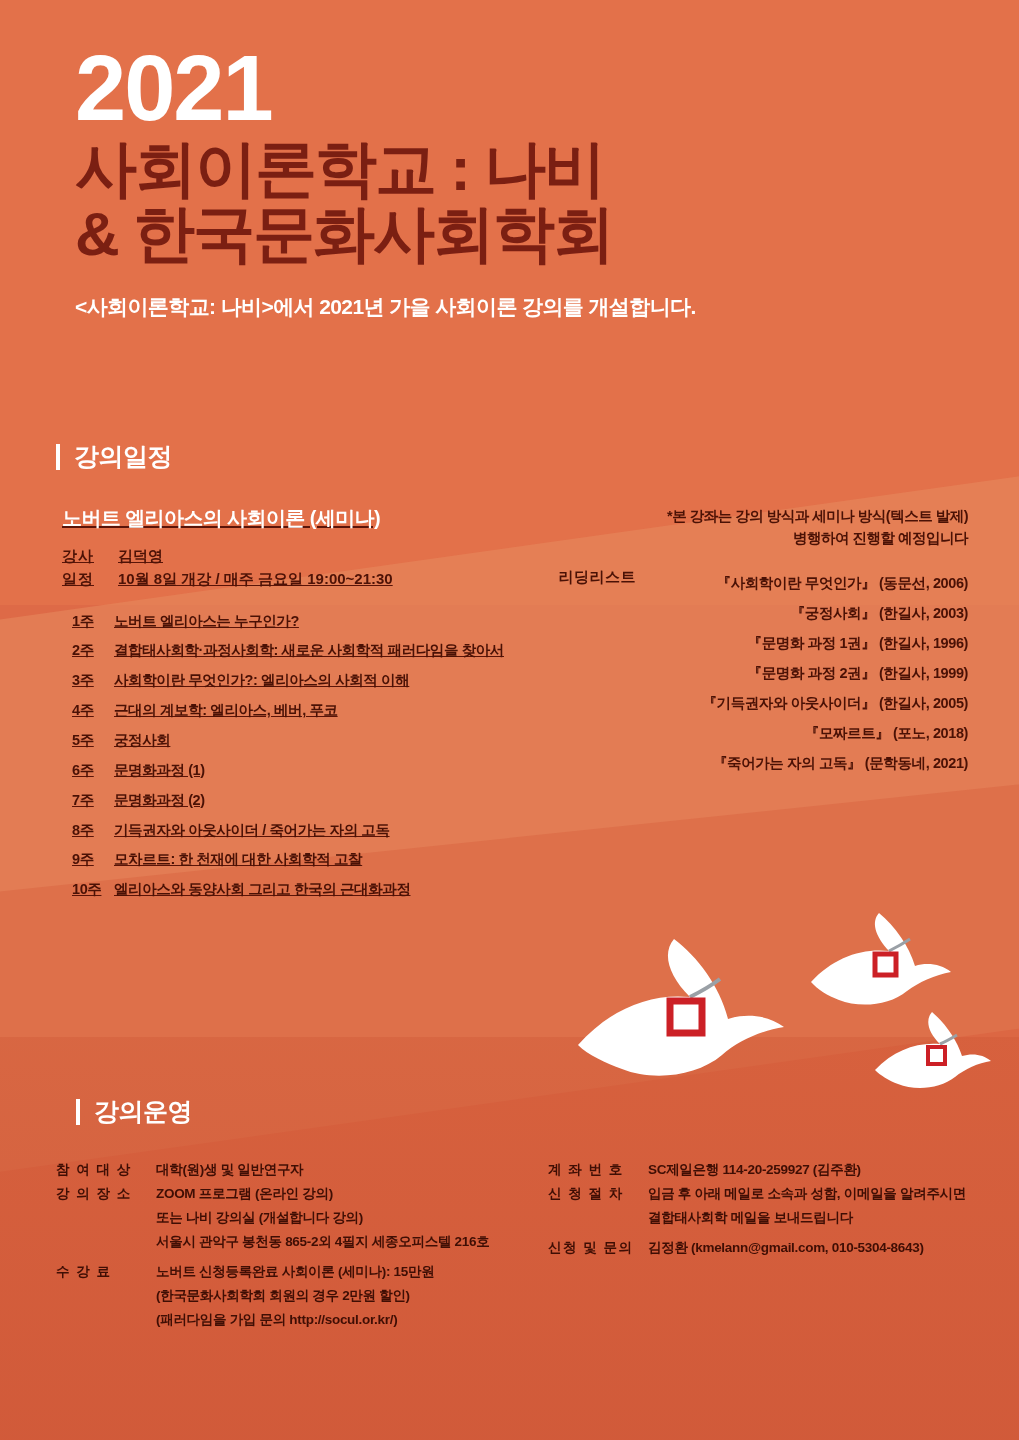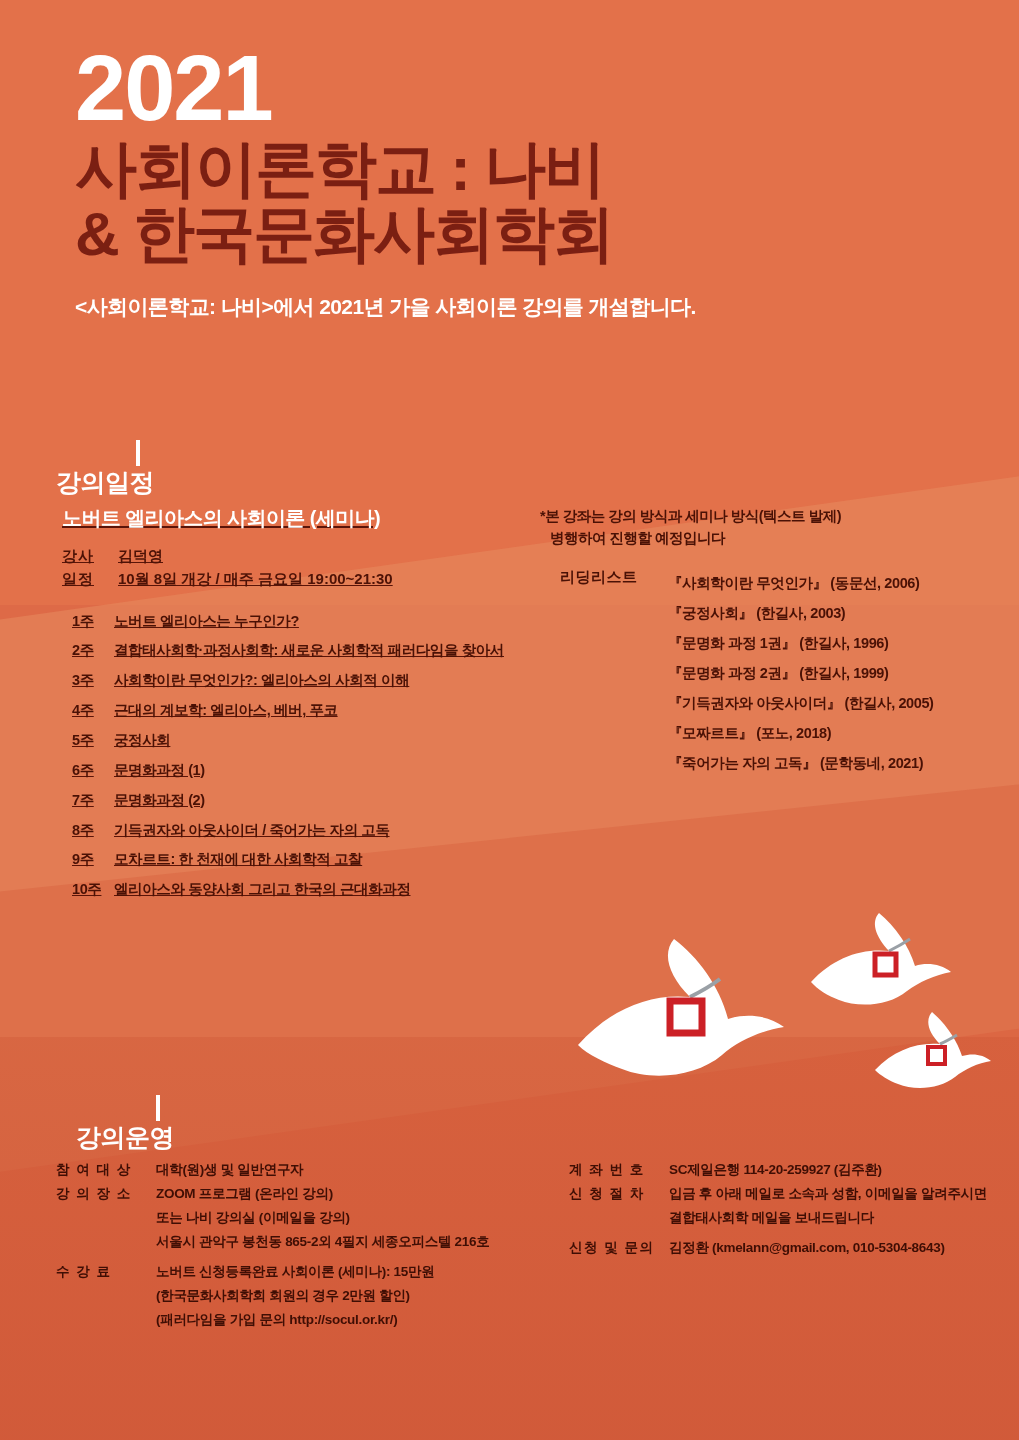--- a/index.html
+++ b/index.html
@@ -98,22 +98,21 @@
   }
 
   
   .section-head {
     position: absolute;
     font-size: 25px;
     font-weight: 800;
     color: #ffffff;
     letter-spacing: -0.5px;
     display: flex;
-    align-items: flex-end;
-    flex-direction: column;
+    align-items: center;
   }
   .section-head .bar {
     display: inline-block;
     width: 4px;
     height: 26px;
     background: #ffffff;
     margin-right: 14px;
   }
   #sec-schedule { left: 56px; top: 440px; }
   #sec-operation { left: 40px; top: 1095px; padding-left: 36px; }
@@ -163,37 +162,37 @@
     width: 52px;
     flex: none;
     padding-left: 10px;
     box-sizing: border-box;
   }
   .week-row .wt { flex: 1; }
 
   
   .sched-right {
     position: absolute;
-    left: 540px;
+    left: 528px;
     top: 505px;
     width: 440px;
     color: #4a1105;
+    text-align: right;
   }
   .note {
     font-size: 14.5px;
     font-weight: 700;
     color: #4a1105;
     line-height: 1.55;
     letter-spacing: -0.5px;
   }
   .note .indent { padding-left: 10px; display: block; }
   .reading-wrap {
     margin-top: 18px;
     display: flex;
-    margin-left: 20px;
   }
   .reading-label {
     width: 108px;
     flex: none;
     font-size: 15px;
     font-weight: 700;
     color: #4a1105;
     letter-spacing: 0.5px;
   }
   .reading-list { flex: 1; }
@@ -207,21 +206,21 @@
 
   
   .op-left {
     position: absolute;
     left: 56px;
     top: 1158px;
     width: 470px;
   }
   .op-right {
     position: absolute;
-    left: 569px;
+    left: 548px;
     top: 1158px;
     width: 450px;
   }
   .op-row {
     display: flex;
     font-size: 13.5px;
     font-weight: 700;
     color: #3f0e04;
     line-height: 1.78;
     letter-spacing: -0.3px;
@@ -382,21 +381,21 @@
     <div class="op-left">
       <div class="op-row">
         <span class="ok">참 여 대 상</span>
         <span class="ov">대학(원)생 및 일반연구자</span>
       </div>
 
       <div class="op-row">
         <span class="ok">강 의 장 소</span>
         <span class="ov">ZOOM 프로그램 (온라인 강의)</span>
       </div>
-      <div class="op-sub">또는 나비 강의실 (이메일을 강의)</div>
+      <div class="op-sub">또는 나비 강의실 (개설합니다 강의)</div>
       <div class="op-sub">서울시 관악구 봉천동 865-2외 4필지 세종오피스텔 216호</div>
 
       <div class="op-row spaced">
         <span class="ok">수 강 료</span>
         <span class="ov">노버트 신청등록완료 사회이론 (세미나): 15만원</span>
       </div>
       <div class="op-sub">(한국문화사회학회 회원의 경우 2만원 할인)</div>
       <div class="op-sub">(패러다임을 가입 문의 http://socul.or.kr/)</div>
     </div>
 

